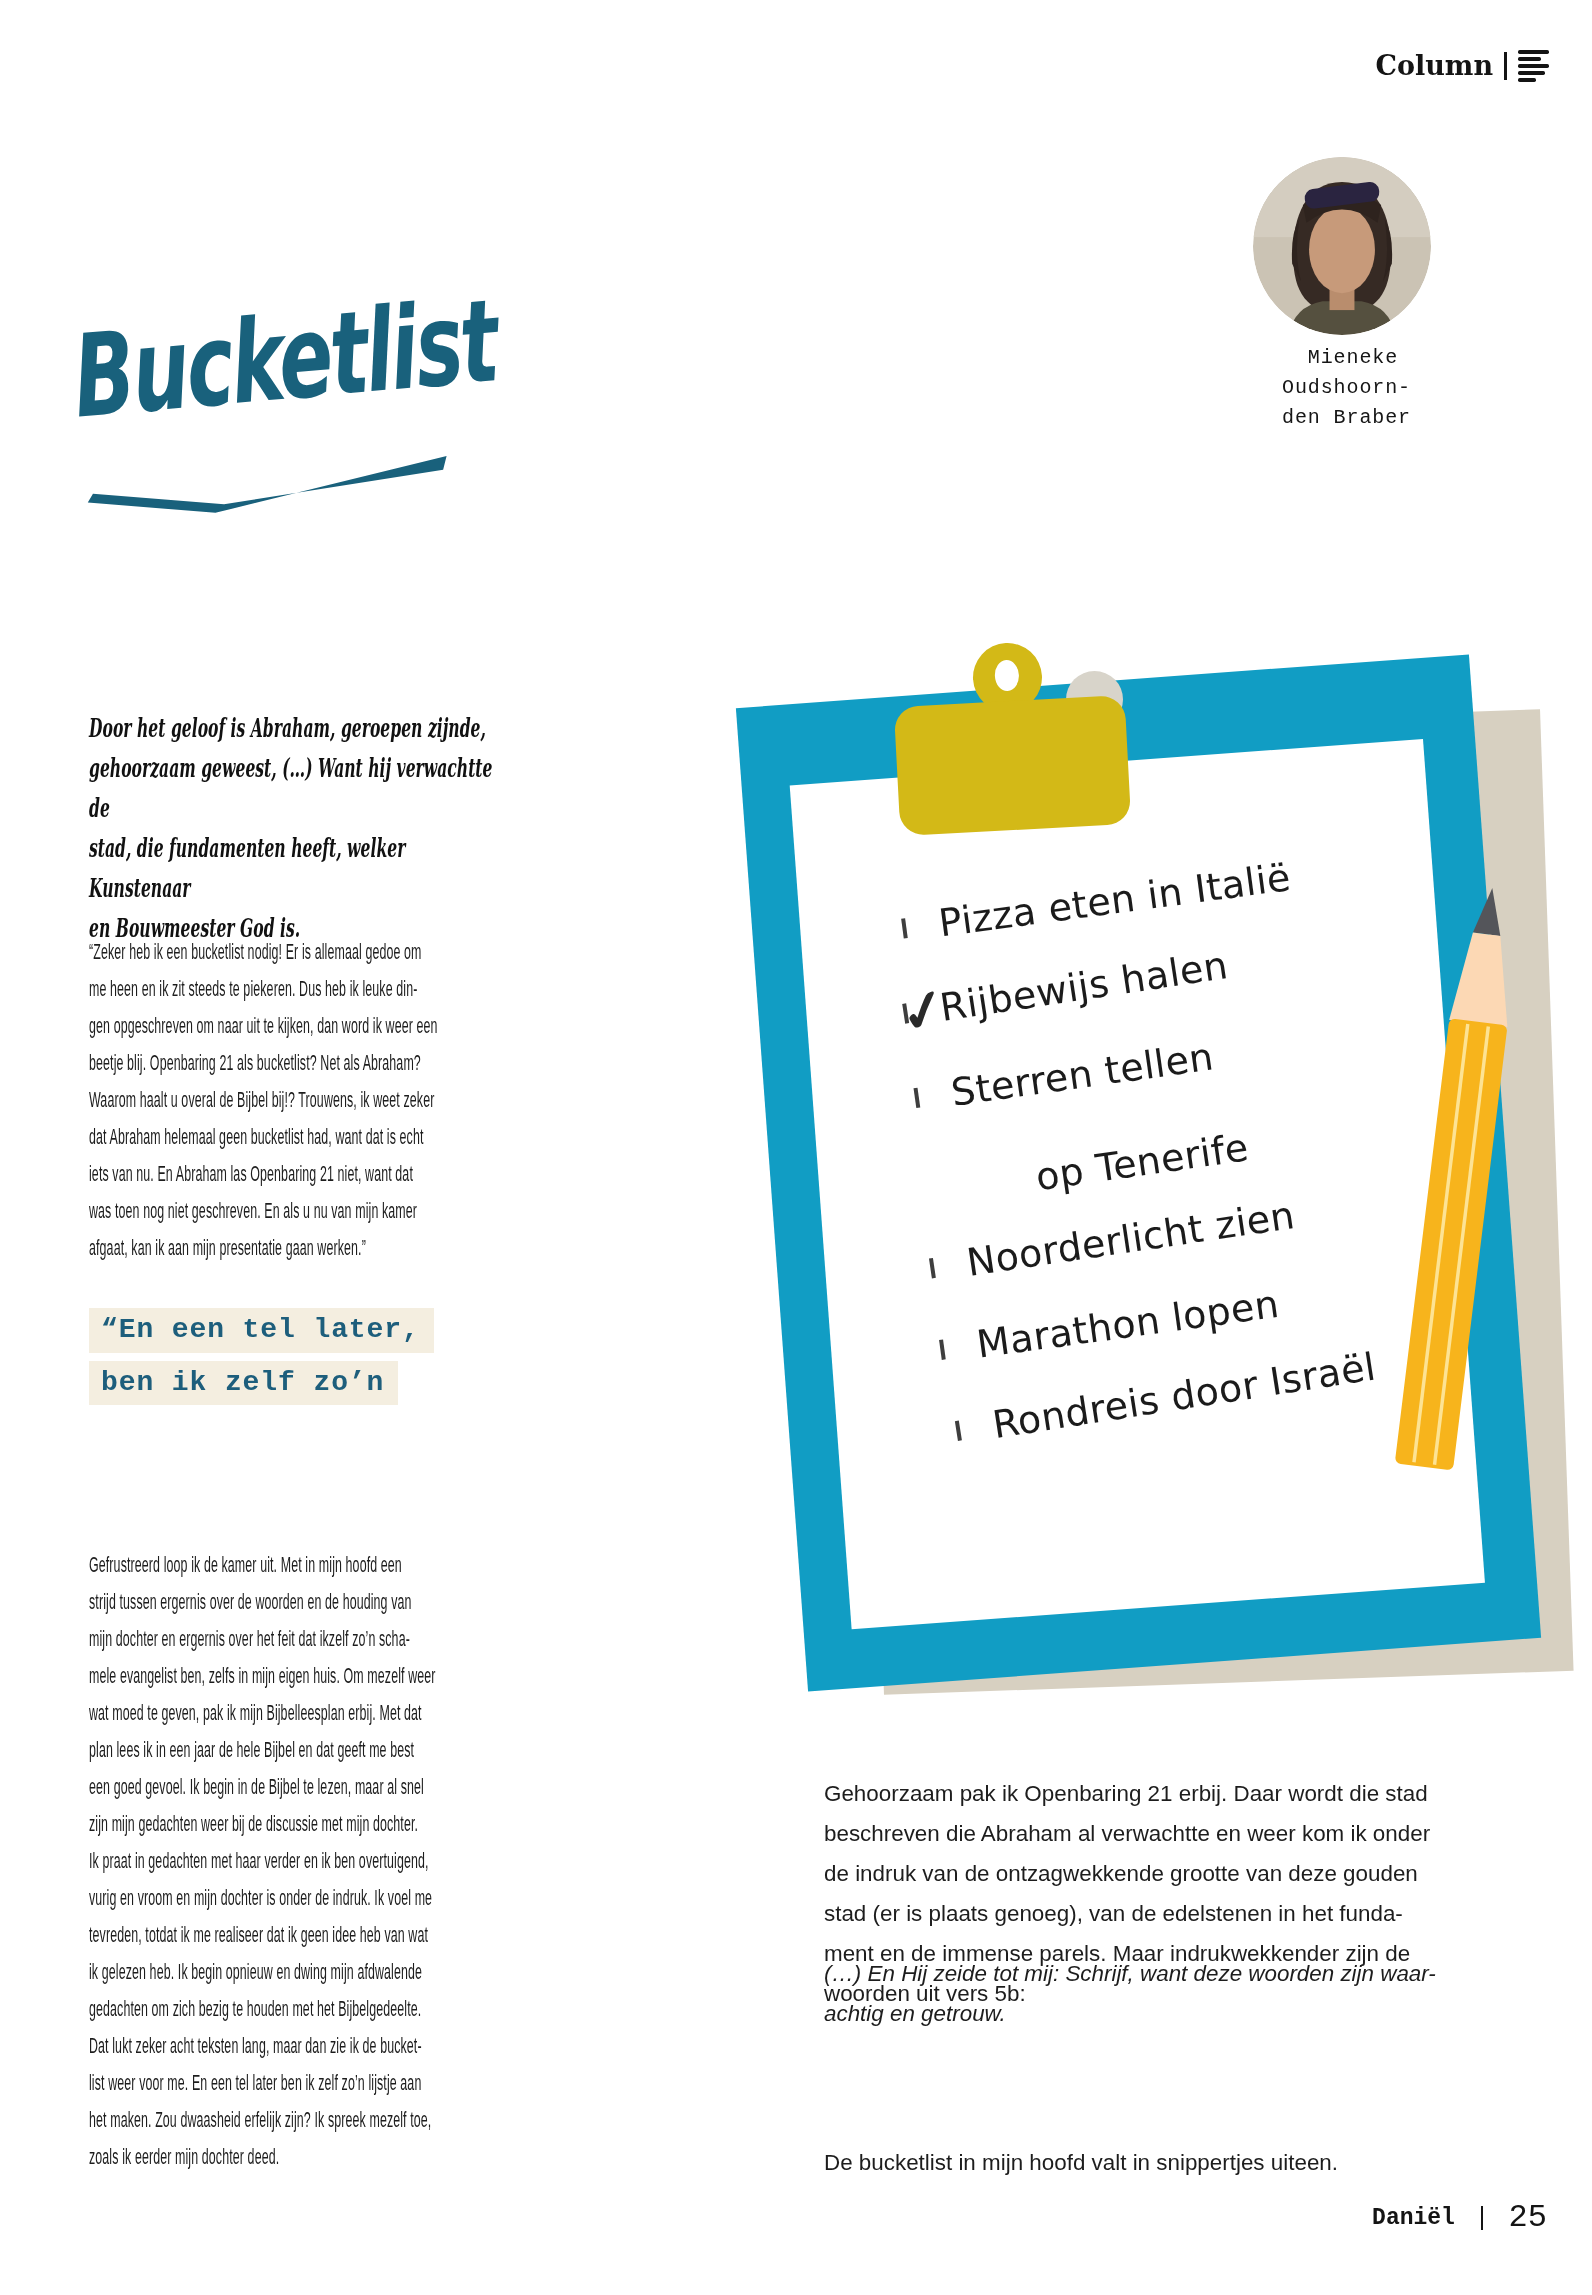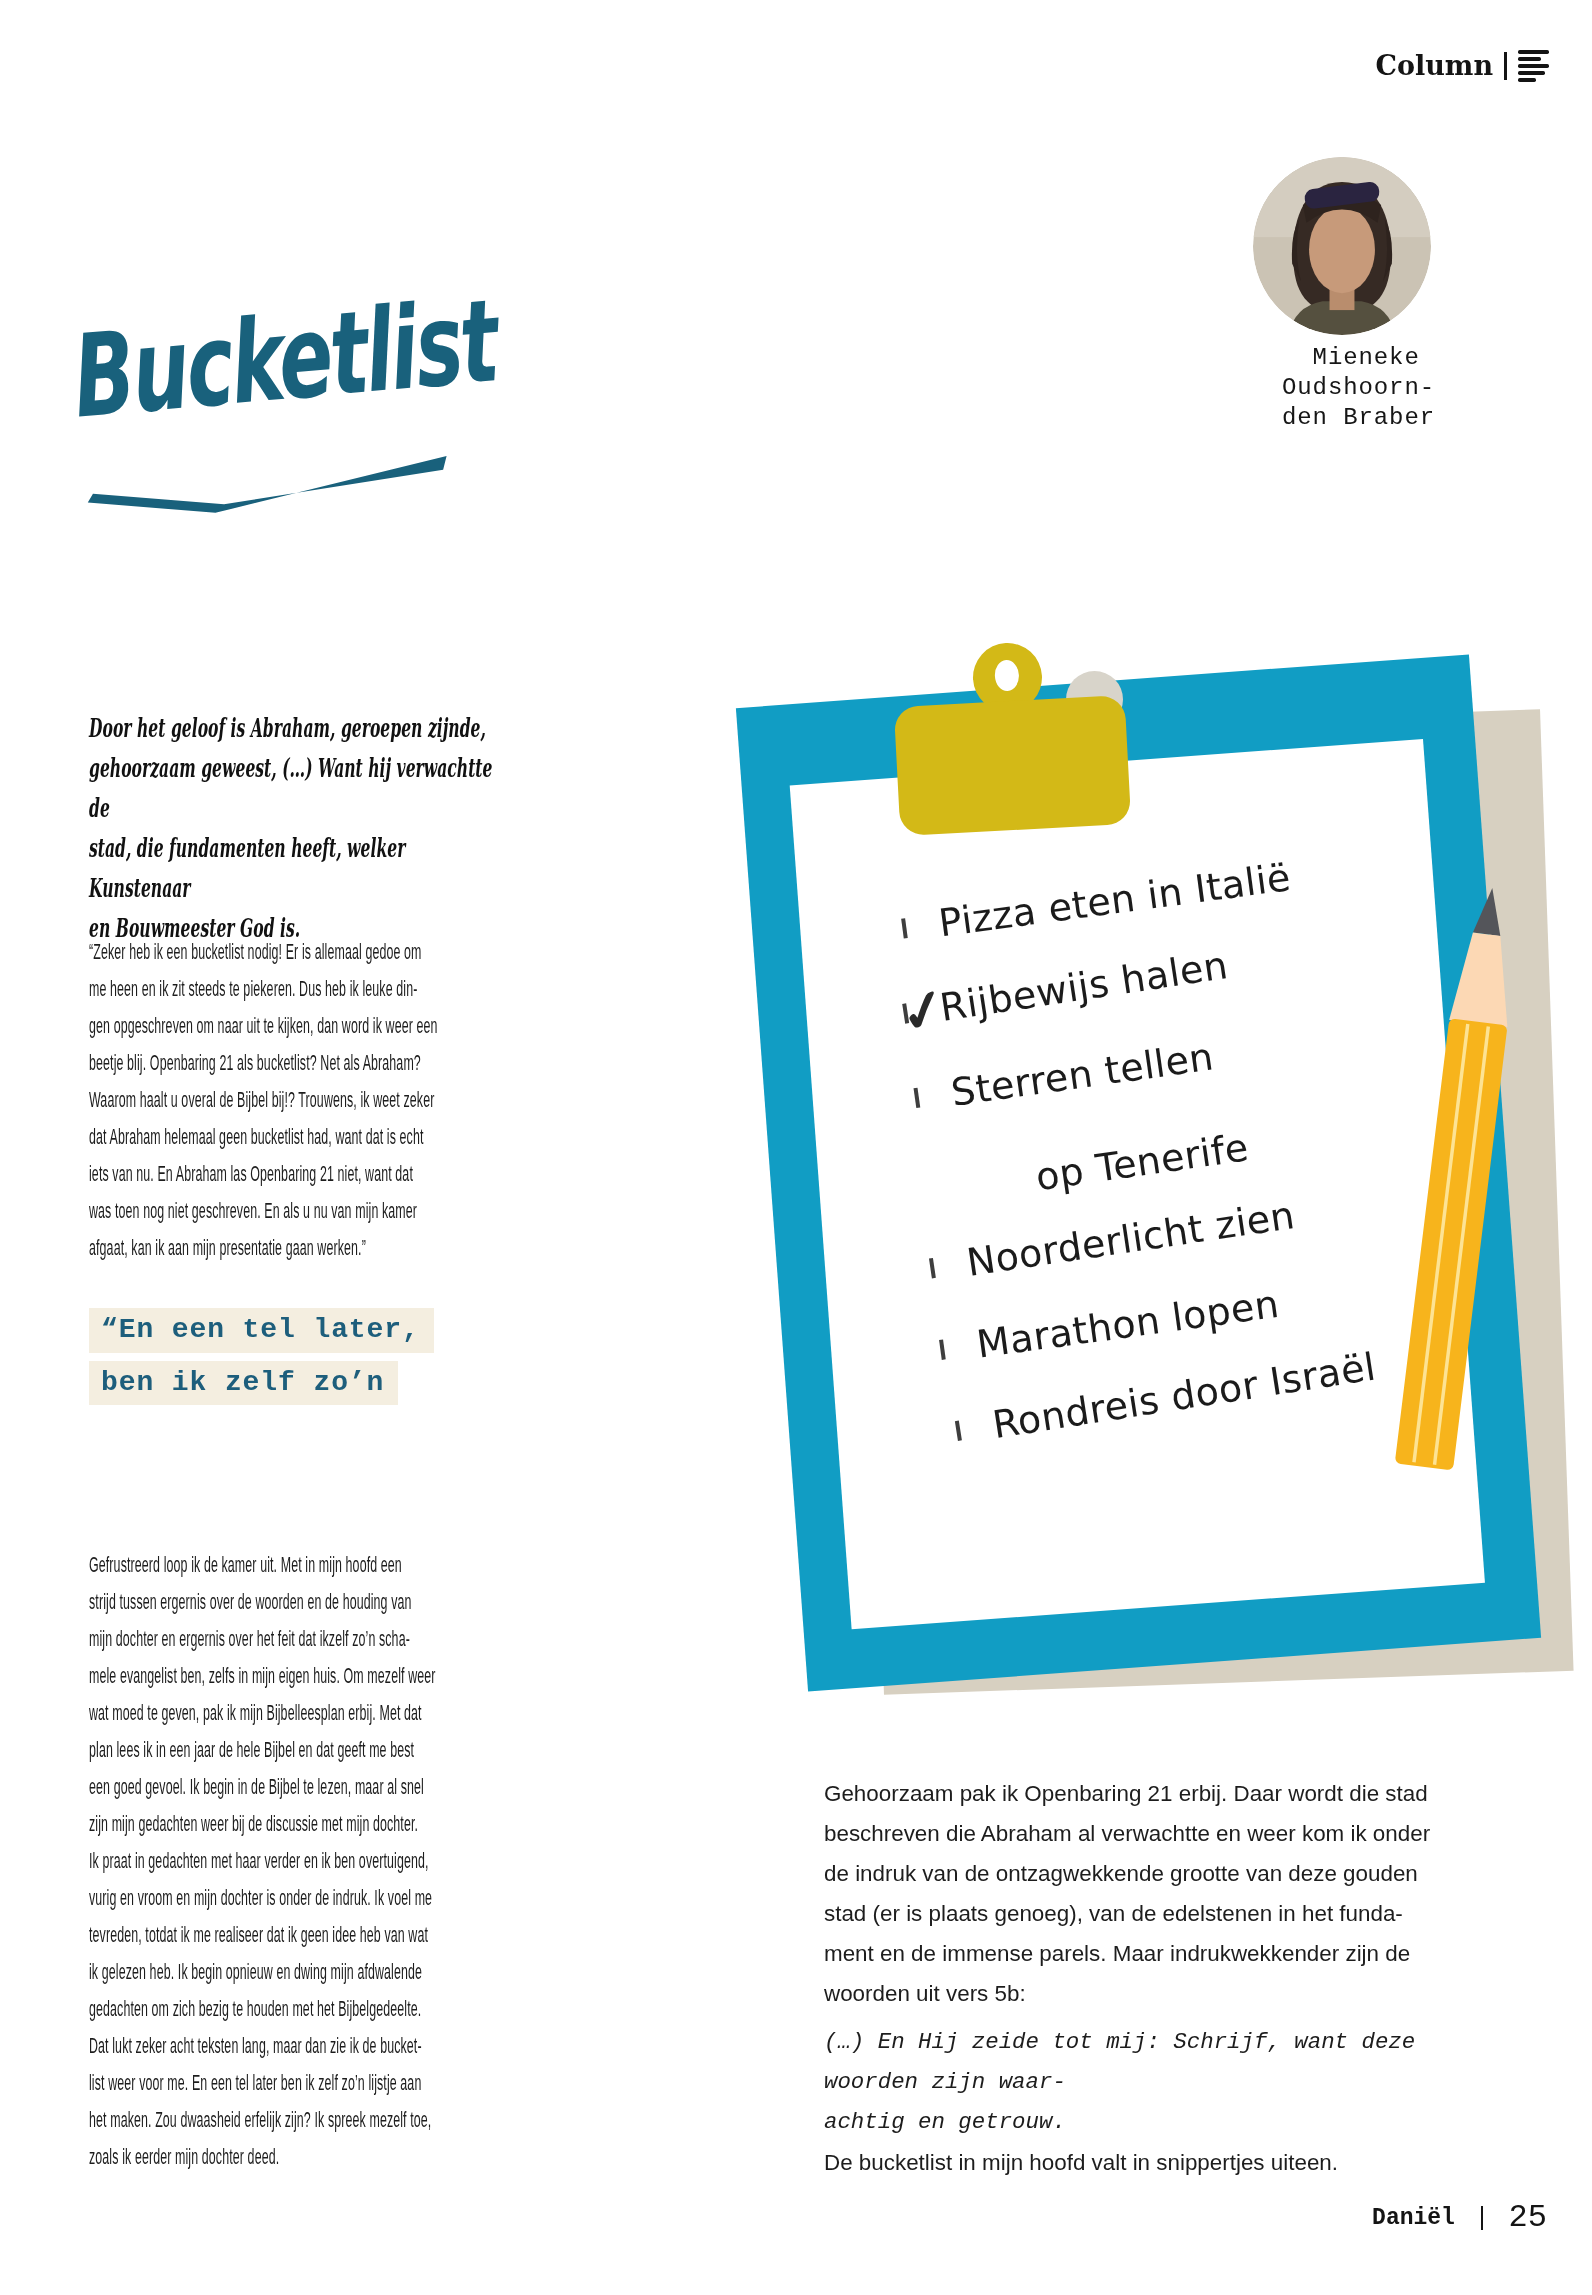--- a/index.html
+++ b/index.html
@@ -14,21 +14,21 @@
   .kicker-icon i{display:block;height:4.3px;border-radius:1.7px;background:#141414;}
   .kicker-icon i:nth-child(1){width:31px;}
   .kicker-icon i:nth-child(2){width:23px;}
   .kicker-icon i:nth-child(3){width:31px;}
   .kicker-icon i:nth-child(4){width:27px;}
   .kicker-icon i:nth-child(5){width:18px;}
 
   
   .photo{position:absolute;left:1253px;top:157px;width:178px;height:178px;border-radius:50%;overflow:hidden;}
   .caption{position:absolute;left:1282px;top:343px;font-family:"Liberation Mono",monospace;
-           font-size:24px;line-height:30px;white-space:pre;letter-spacing:0.9px;color:#161616;}
+           font-size:20px;line-height:30px;white-space:pre;letter-spacing:0.9px;color:#161616;}
 
   
   .title{position:absolute;left:74px;top:311px;margin:0;
          font-family:"DejaVu Sans",sans-serif;font-style:italic;font-weight:bold;
          font-size:114px;letter-spacing:-3.5px;color:#19617c;
          transform:rotate(-5deg) scaleX(0.70);transform-origin:0 50%;white-space:nowrap;}
   .swash{position:absolute;left:86px;top:449px;}
 
   
   .scale-block{position:absolute;white-space:pre-line;}
@@ -44,21 +44,21 @@
   
   .pullquote{position:absolute;left:89px;top:1308px;display:flex;flex-direction:column;align-items:flex-start;gap:7.8px;}
   .pullquote span{display:inline-block;background:#f4eee0;color:#1d5e7c;
        font-family:"Liberation Mono",monospace;font-weight:bold;font-size:28px;
        padding:6px 14px 7.8px 12px;letter-spacing:0.9px;white-space:pre;text-align:right;}
 
   
   .rblock{position:absolute;left:824px;width:656px;white-space:pre-line;
           font-size:22.4px;line-height:40px;color:#1d1d1d;}
   #rpara{top:1759px;margin-top:15px;}
-  #rverse{top:2000px;font-style:italic;font-family:Liberation Mono, monospace;}
+  #rverse{top:1932px;font-style:italic;}
   #rclose{top:2121px;}
 
   
   .footer{position:absolute;top:2199px;right:45px;display:flex;align-items:center;gap:26px;
           font-family:"Liberation Mono",monospace;color:#141414;}
   .footer .brand{font-weight:bold;font-size:23px;}
   .footer .fsep{width:1.7px;height:24px;background:#141414;}
   .footer .pageno{font-size:32px;}
 
   

